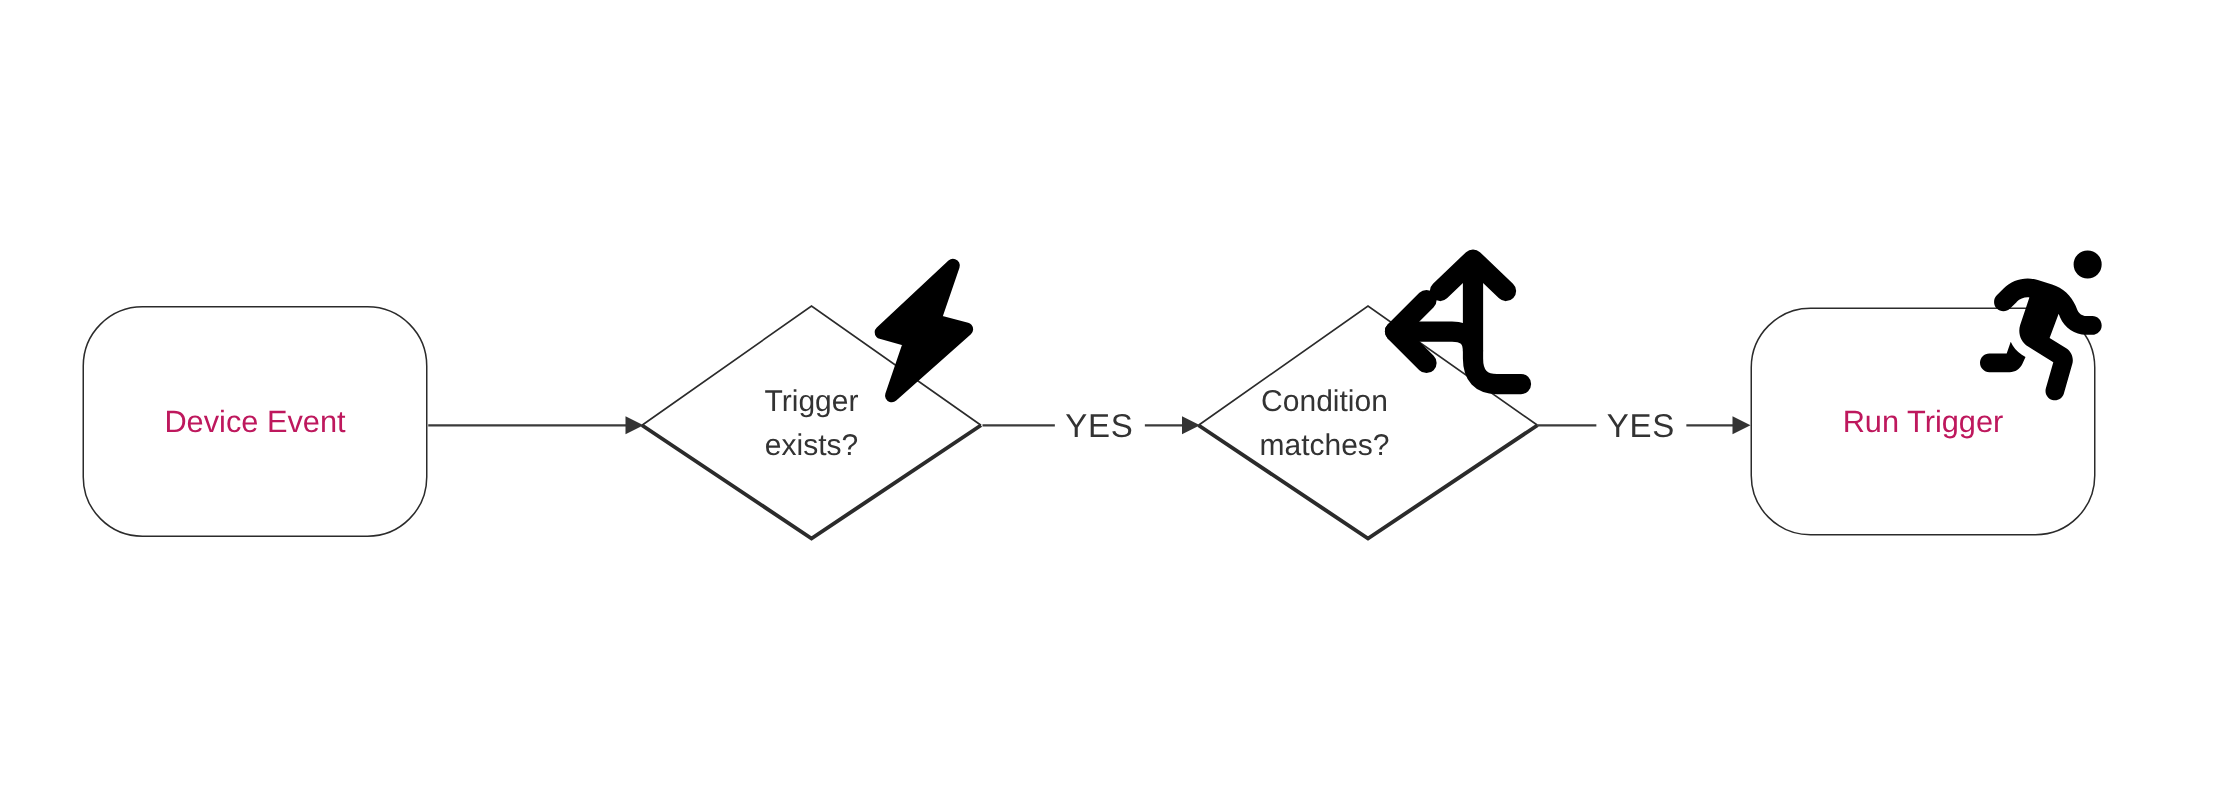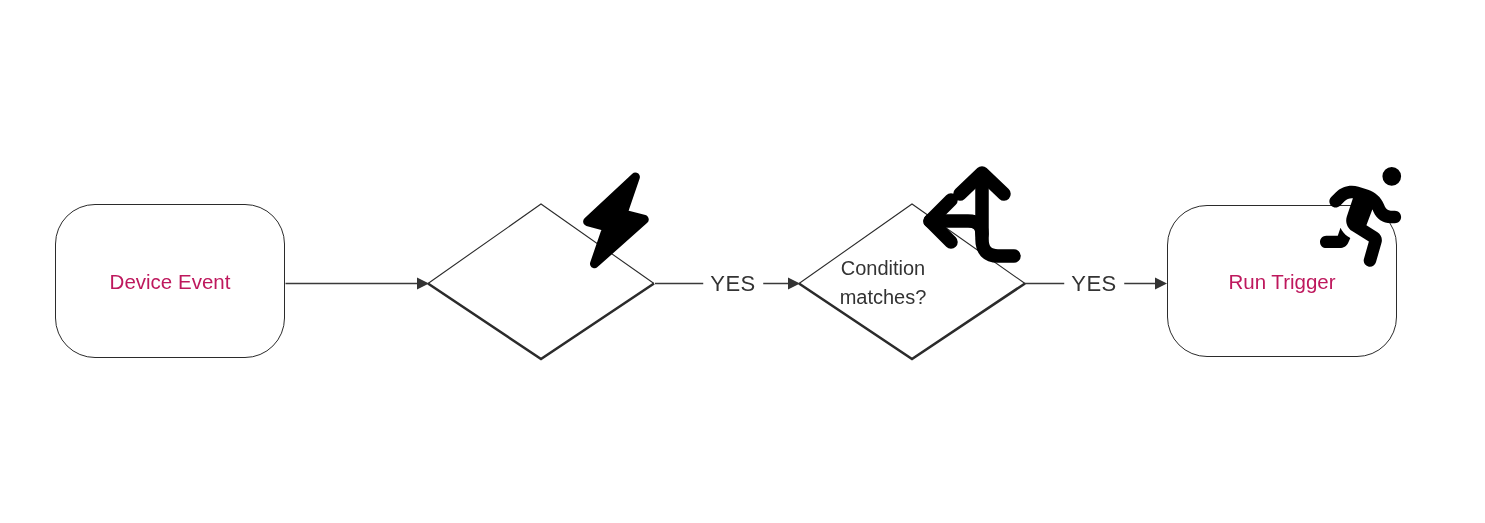--- a/index.html
+++ b/index.html
@@ -97,20 +97,21 @@
   </svg>
 
   <div class="node-rect" style="left:55px; top:204px; width:230px; height:154px;">
     <div class="node-label">Device Event</div>
   </div>
 
   <div class="node-rect" style="left:1167px; top:205px; width:230px; height:152px;">
     <div class="node-label">Run Trigger</div>
   </div>
 
+  <div class="diamond-label" style="left:486px; top:250px; height:66px;">Trigger exists?</div>
 
   <div class="diamond-label" style="left:828px; top:250px; height:66px;">Condition matches?</div>
 
   <span class="edge-label" style="left:733px; top:284px;">YES</span>
 
   <span class="edge-label" style="left:1094px; top:284px;">YES</span>
 
   <svg id="icon-layer" style="position:absolute; left:0; top:0; width:1485px; height:523px;" viewBox="0 0 1485 523" xmlns="http://www.w3.org/2000/svg">
 
     <g transform="translate(578,172) rotate(7 38 48)">

